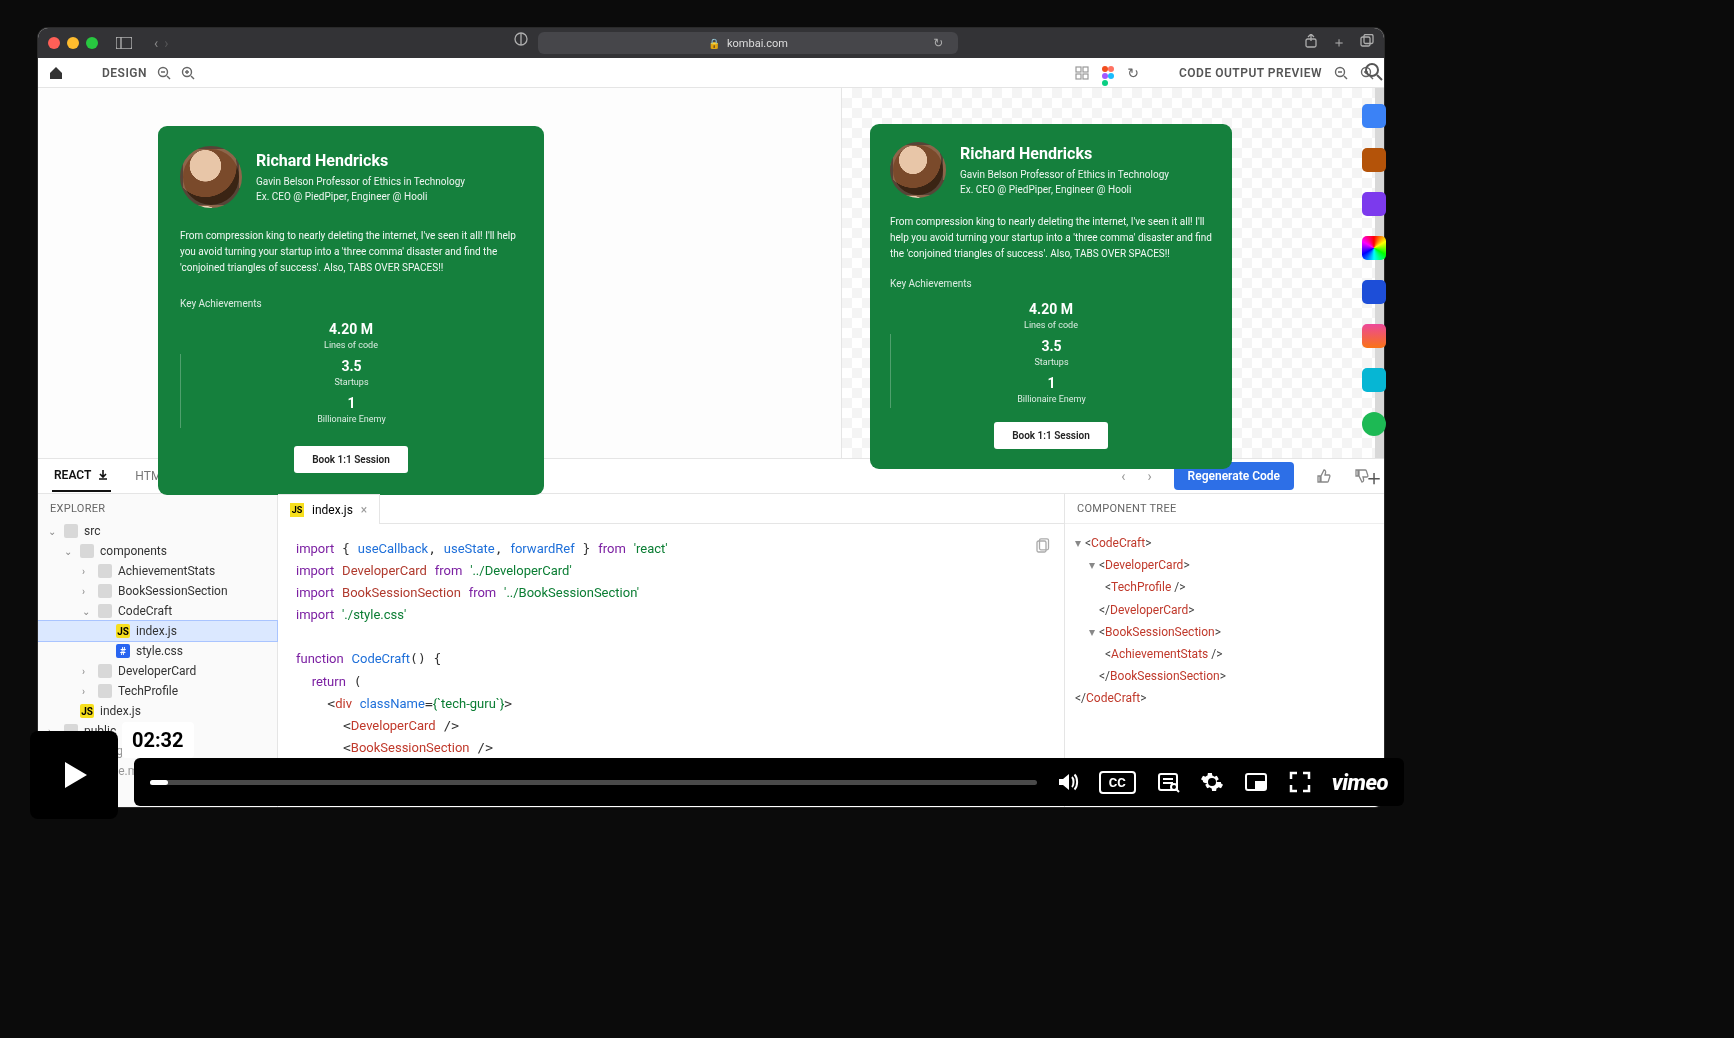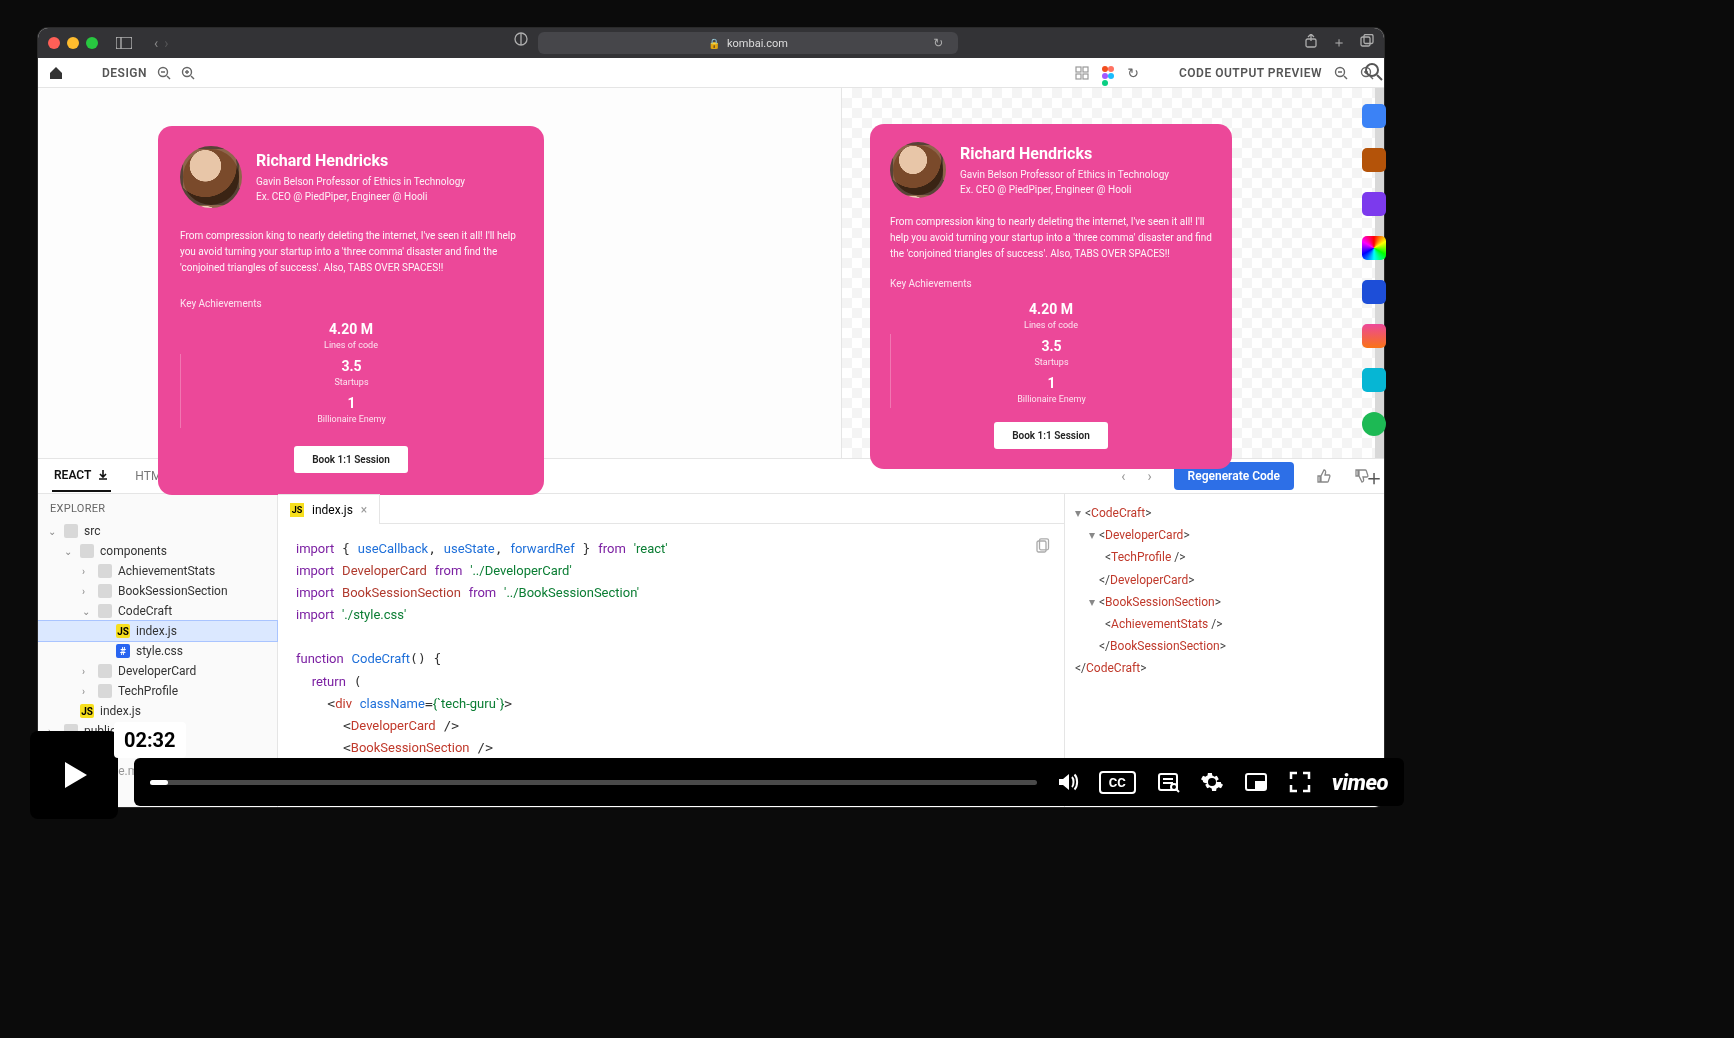--- a/index.html
+++ b/index.html
@@ -38,21 +38,21 @@
 
   
   .work { display:flex; height: 370px; background:#fff;}
   .pane { position:relative; }
   .pane-left { width: 804px; border-right:1px solid #e5e5e5; background:#fdfdfd;}
   .pane-right { flex:1; background: repeating-conic-gradient(#f4f4f4 0% 25%, #fff 0% 50%) 0 0 / 20px 20px;}
   .pane-right::before{ content:""; position:absolute; right:0; top:0; bottom:0; width:9px; background:#d8d8d8;}
 
   
   .card {
-    background:#ec4899; color:#fff; border-radius:14px; padding:20px 22px 22px;
+    background:#15803d; color:#fff; border-radius:9px; padding:20px 22px 22px;
     width:386px;
   }
   .card .hdr { display:flex; gap:14px; align-items:center;}
   .avatar { width:62px; height:62px; border-radius:50%; background: radial-gradient(circle at 40% 30%, #e8c6a8 0 30%, #7a4a2b 31% 60%, #3a2414 61% 100%); border:3px solid rgba(255,255,255,.15);}
   .name { font-weight:700; font-size:16px;}
   .sub { font-size:10px; opacity:.92; line-height:1.5; margin-top:4px;}
   .bio { font-size:10px; opacity:.95; line-height:1.6; margin-top:20px;}
   .ach-title { text-align:left; font-size:10px; opacity:.85; margin-top:22px;}
   .stats{ display:flex; margin-top:8px;flex-direction:column;}
   .stat{ flex:1; text-align:center; border-left:1px solid rgba(255,255,255,.25); padding:4px 0;}
@@ -115,21 +115,21 @@
   .rb-item{ width:24px; height:24px; border-radius:5px; display:flex; align-items:center; justify-content:center; font-size:16px;}
   .rb-search{ color:#555;}
   .rb-plus{ color:#555; font-size:22px; margin-top:10px;}
 
   
   .player{
     position:absolute; left:30px; right:330px; bottom:226px; height:60px;
     display:flex; align-items:center; gap:16px;
   }
   .playbtn{ width:88px; height:88px; background:#000; border-radius:8px; display:flex; align-items:center; justify-content:center; color:#fff; font-size:36px; cursor:pointer; margin-top:-14px;}
-  .timebadge{ background:#fff; color:#000; font-weight:700; font-size:20px; padding:6px 10px; border-radius:4px; position:absolute; left:84px; bottom:54px;margin-top:8px;}
+  .timebadge{ background:#fff; color:#000; font-weight:700; font-size:20px; padding:6px 10px; border-radius:4px; position:absolute; left:92px; bottom:54px;margin-top:8px;}
   .progress{ flex:1; height:48px; background:#000; border-radius:6px; display:flex; align-items:center; padding:0 16px;}
   .progress .track{ flex:1; height:5px; background:#4a4a4a; border-radius:3px; position:relative;}
   .progress .track .fill{ position:absolute; left:0; top:0; bottom:0; width:2%; background:#fff; border-radius:3px;}
   .pcontrols{ display:flex; gap:20px; color:#fff; font-size:22px; margin-left:18px; align-items:center;}
   .pc-item{ cursor:pointer; display:flex; align-items:center; justify-content:center;}
   .cc{ border:2px solid #fff; border-radius:4px; font-size:13px; font-weight:700; padding:2px 8px;}
   .vimeo{ font-weight:800; font-style:italic; letter-spacing:-.5px; font-size:22px;}
 
   svg{ display:block;}
 </style>
@@ -433,20 +433,21 @@
     &lt;<span class="tag">div</span> <span class="fn">className</span>=<span class="str">{`tech-guru`}</span>&gt;
       &lt;<span class="tag">DeveloperCard</span> /&gt;
       &lt;<span class="tag">BookSessionSection</span> /&gt;
     &lt;/<span class="tag">div</span>&gt;
   );
 }
   </div>
     </div>
 
     <div class="comptree">
+      <div class="ct-title">COMPONENT TREE</div>
       <div class="ct-body">
         <div class="ct-line ct-l1"><span class="ct-caret">▾</span><span class="ang">&lt;</span><span class="nm">CodeCraft</span><span class="ang">&gt;</span></div>
         <div class="ct-line ct-l2"><span class="ct-caret">▾</span><span class="ang">&lt;</span><span class="nm">DeveloperCard</span><span class="ang">&gt;</span></div>
         <div class="ct-line ct-l3"><span class="ang">&lt;</span><span class="nm">TechProfile</span><span class="ang"> /&gt;</span></div>
         <div class="ct-line ct-l2"><span class="ct-caret"></span><span class="ang">&lt;/</span><span class="nm">DeveloperCard</span><span class="ang">&gt;</span></div>
         <div class="ct-line ct-l2"><span class="ct-caret">▾</span><span class="ang">&lt;</span><span class="nm">BookSessionSection</span><span class="ang">&gt;</span></div>
         <div class="ct-line ct-l3"><span class="ang">&lt;</span><span class="nm">AchievementStats</span><span class="ang"> /&gt;</span></div>
         <div class="ct-line ct-l2"><span class="ct-caret"></span><span class="ang">&lt;/</span><span class="nm">BookSessionSection</span><span class="ang">&gt;</span></div>
         <div class="ct-line ct-l1"><span class="ang">&lt;/</span><span class="nm">CodeCraft</span><span class="ang">&gt;</span></div>
       </div>

